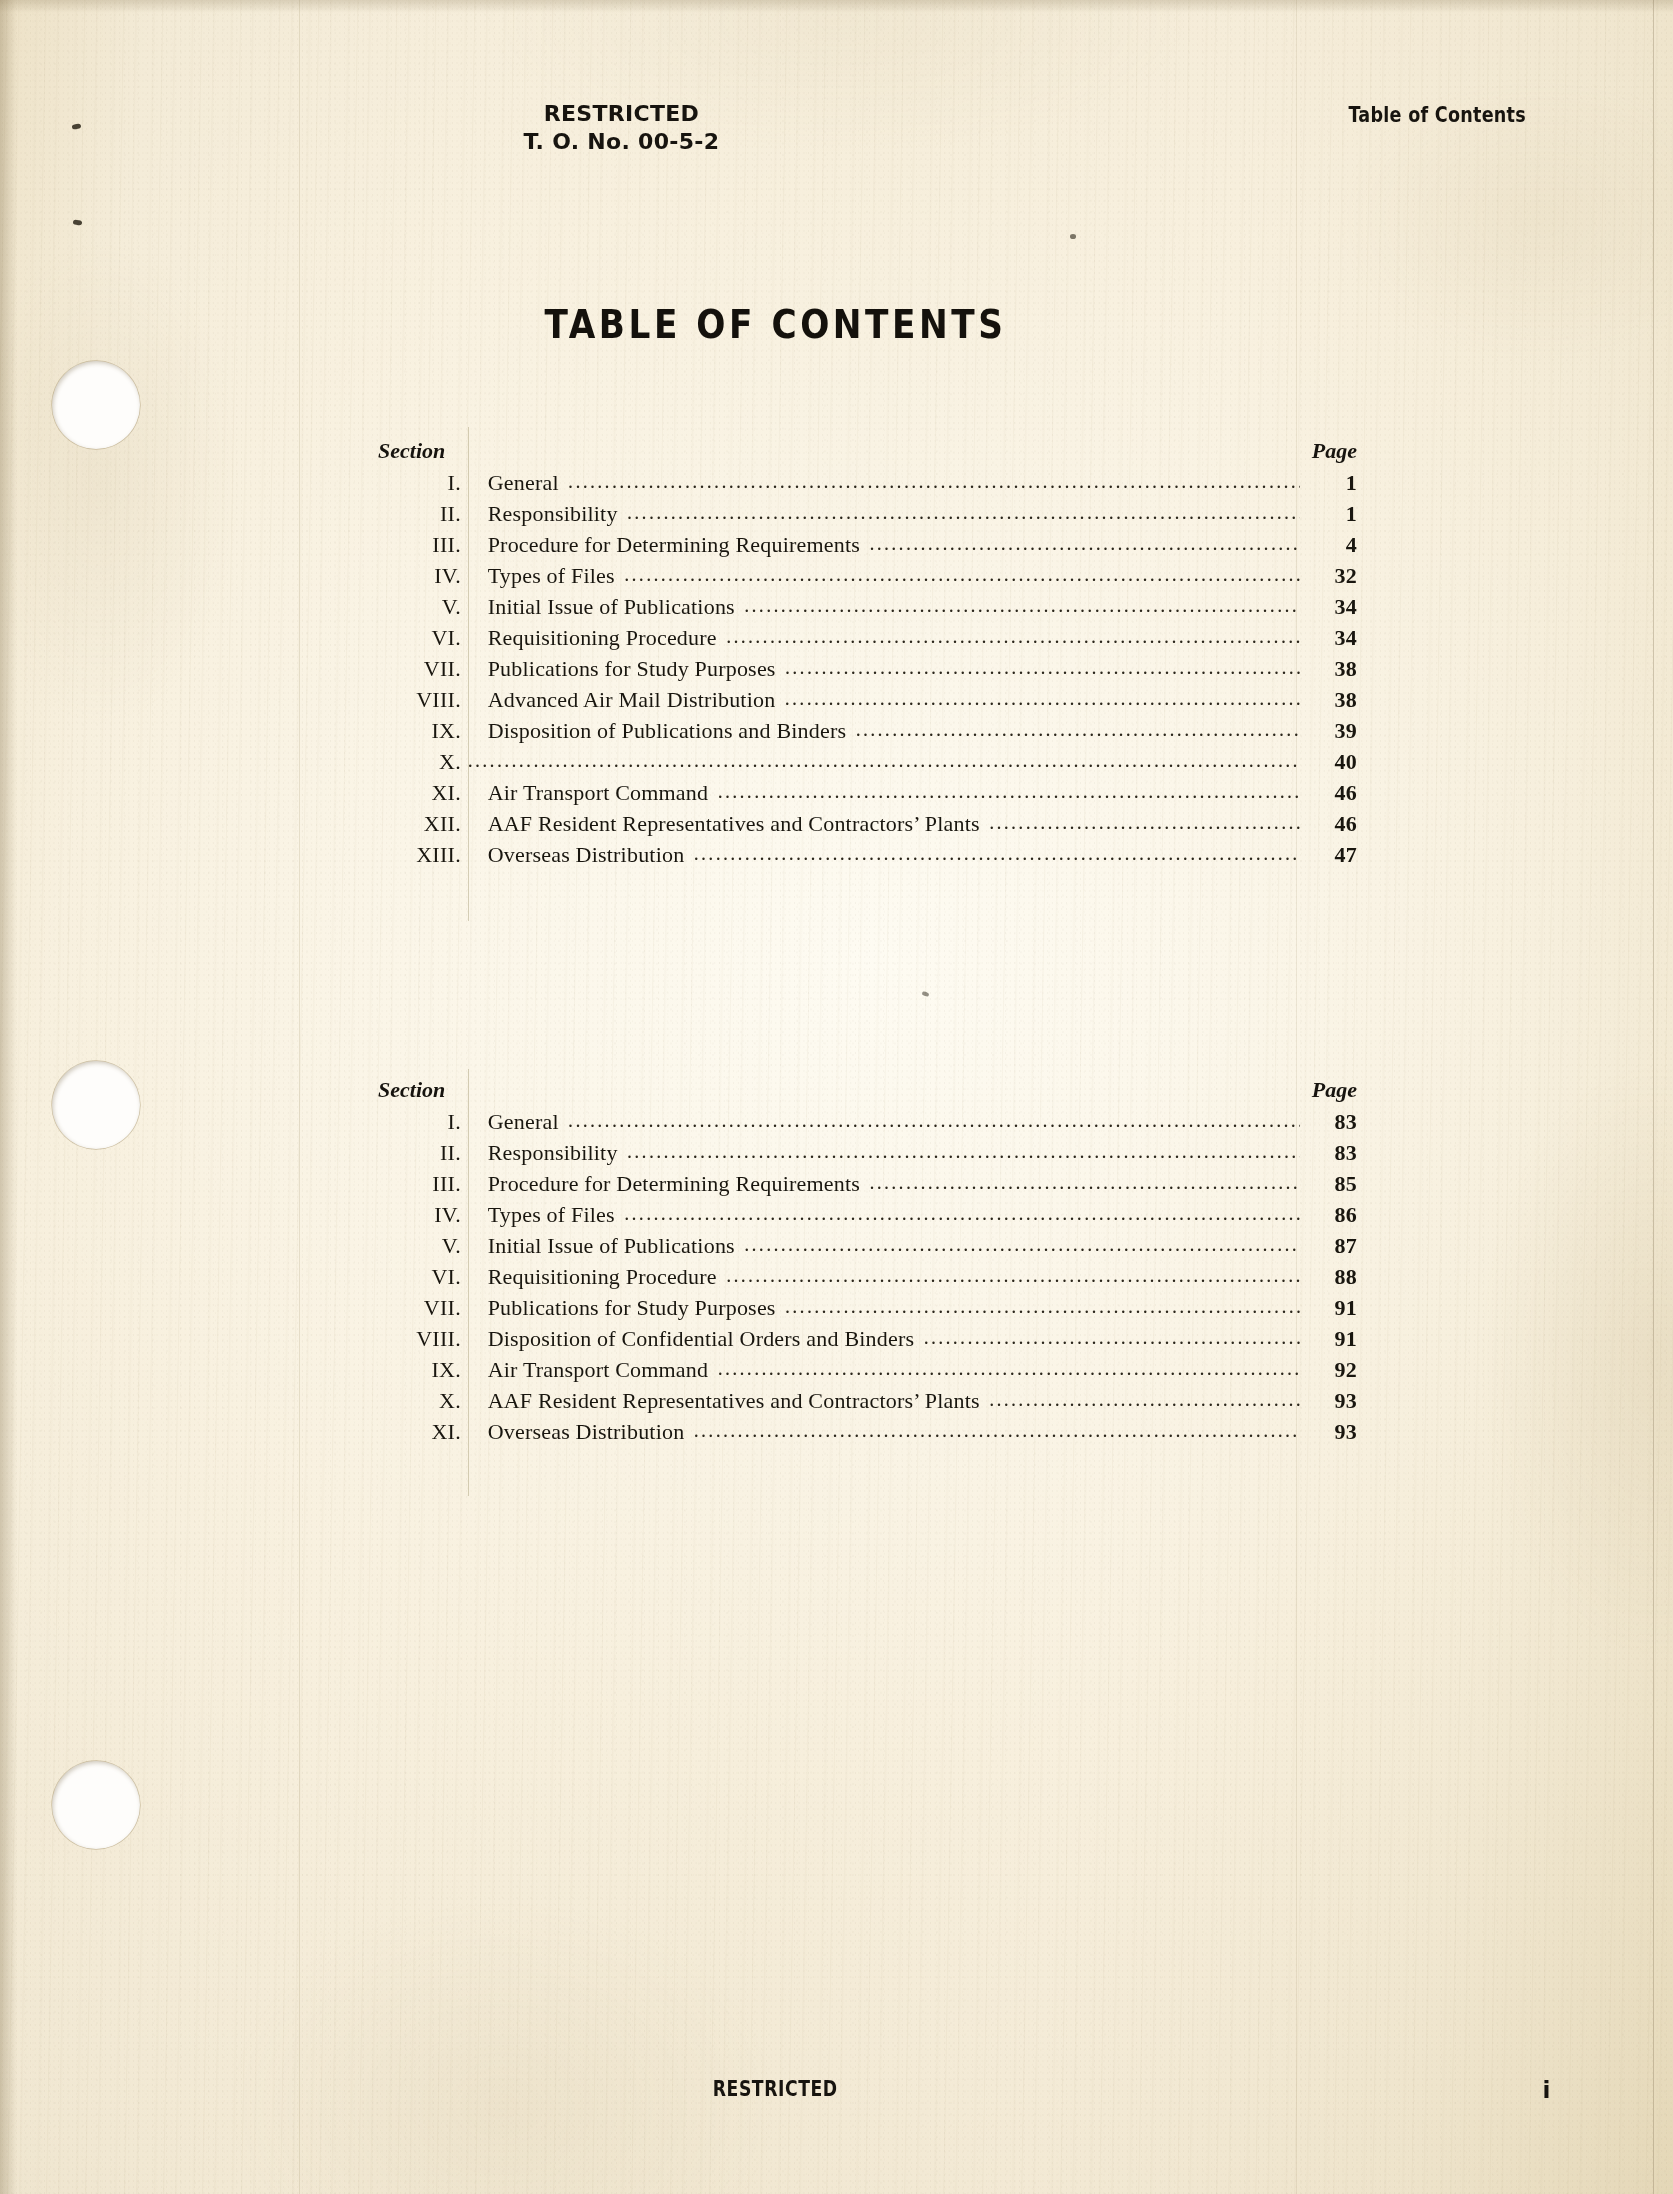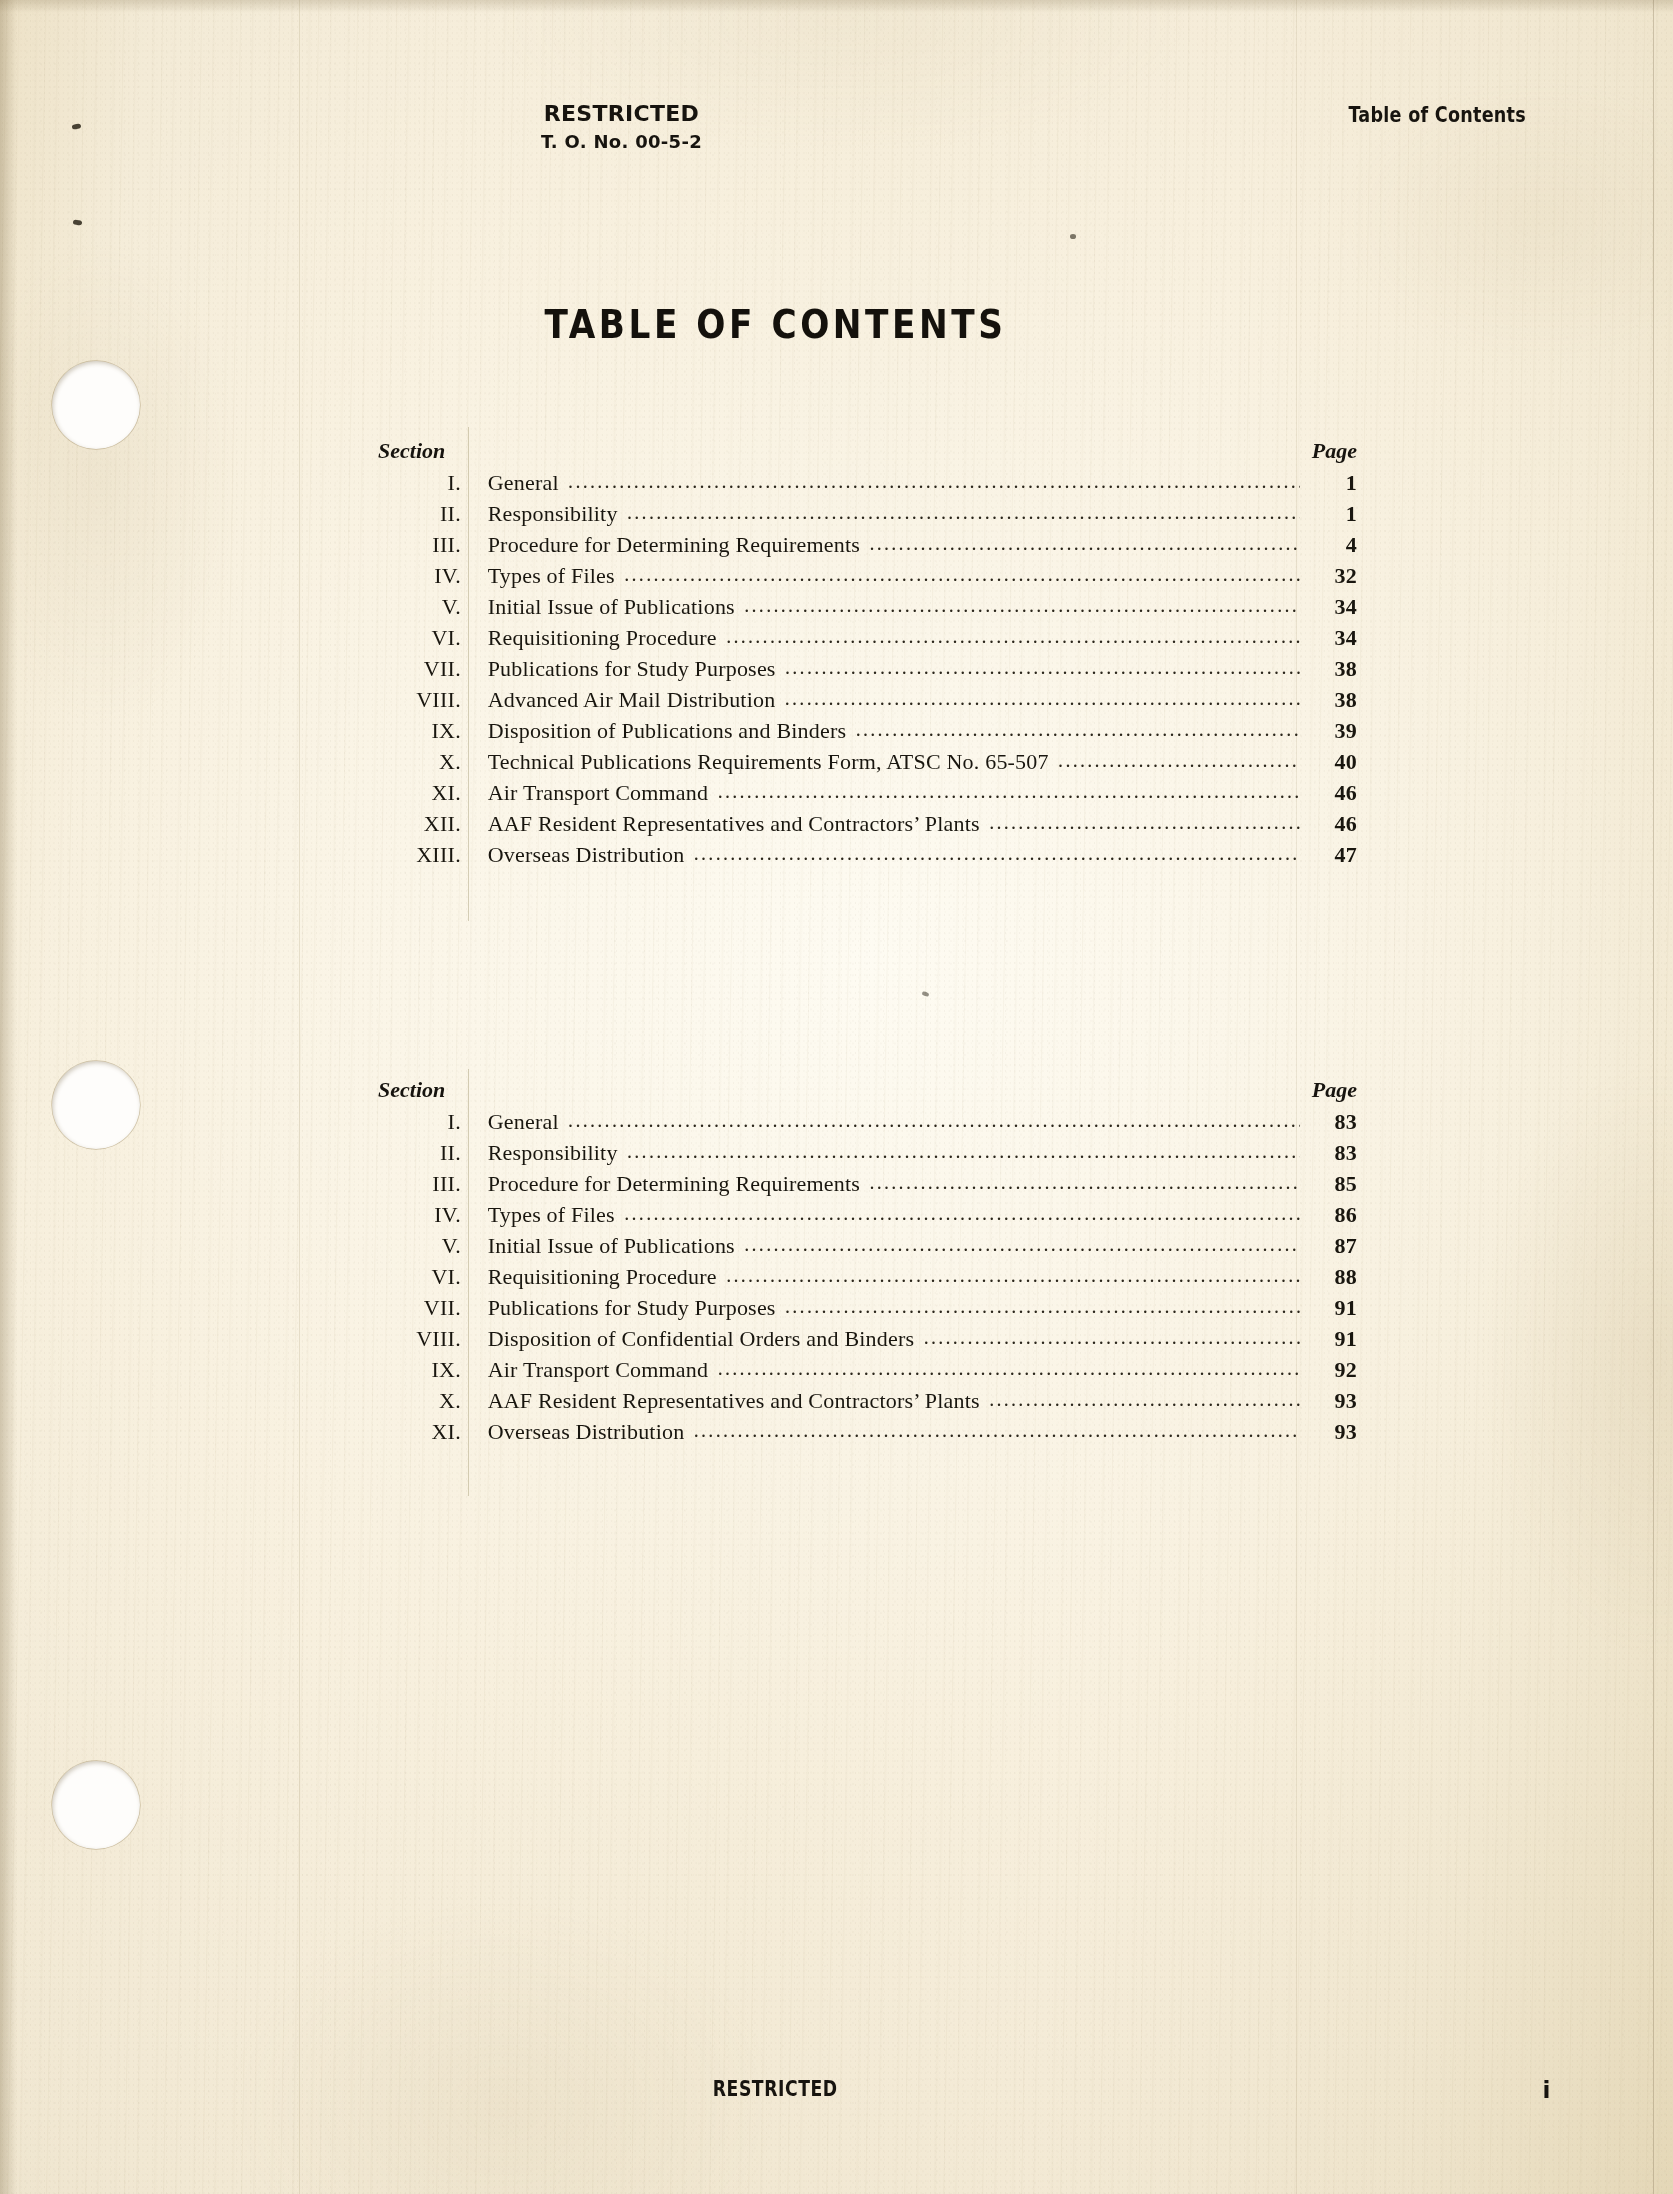--- a/index.html
+++ b/index.html
@@ -149,21 +149,21 @@
     letter-spacing: 0.3px;
     transform: scaleX(0.80);
     transform-origin: center top;
     color: #17140f;
   }
   .runhead-restricted {
     font-size: 22px;
     line-height: 27px;
   }
   .runhead-to {
-    font-size: 18px;
+    font-size: 22px;
     line-height: 29px;
   }
   .runhead-right {
     position: absolute;
     right: 0;
     top: 1.3px;
     font-size: 22px;
     line-height: 27px;
     white-space: nowrap;
   }
@@ -426,21 +426,20 @@
 
         <div class="toc-row">
           <span class="toc-num">IX.</span>
           <span class="toc-title">Disposition of Publications and Binders</span>
           <span class="toc-dots">................................................................................................................................................</span>
           <span class="toc-page">39</span>
         </div>
 
         <div class="toc-row">
           <span class="toc-num">X.</span>
-          <span class="toc-title">Technical Publications Requirements Form, ATSC No. 65-507</span>
           <span class="toc-dots">................................................................................................................................................</span>
           <span class="toc-page">40</span>
         </div>
 
         <div class="toc-row">
           <span class="toc-num">XI.</span>
           <span class="toc-title">Air Transport Command</span>
           <span class="toc-dots">................................................................................................................................................</span>
           <span class="toc-page">46</span>
         </div>

